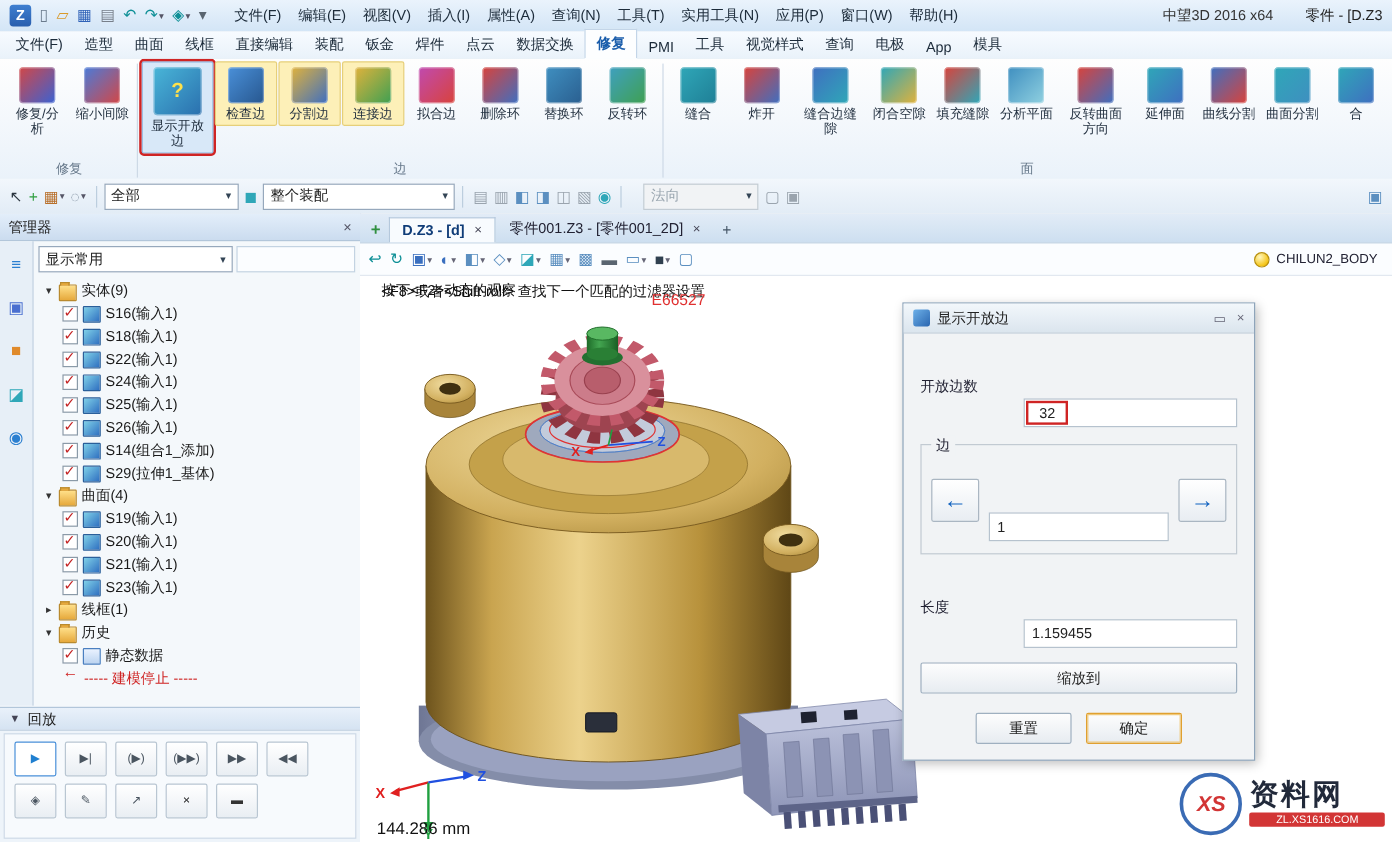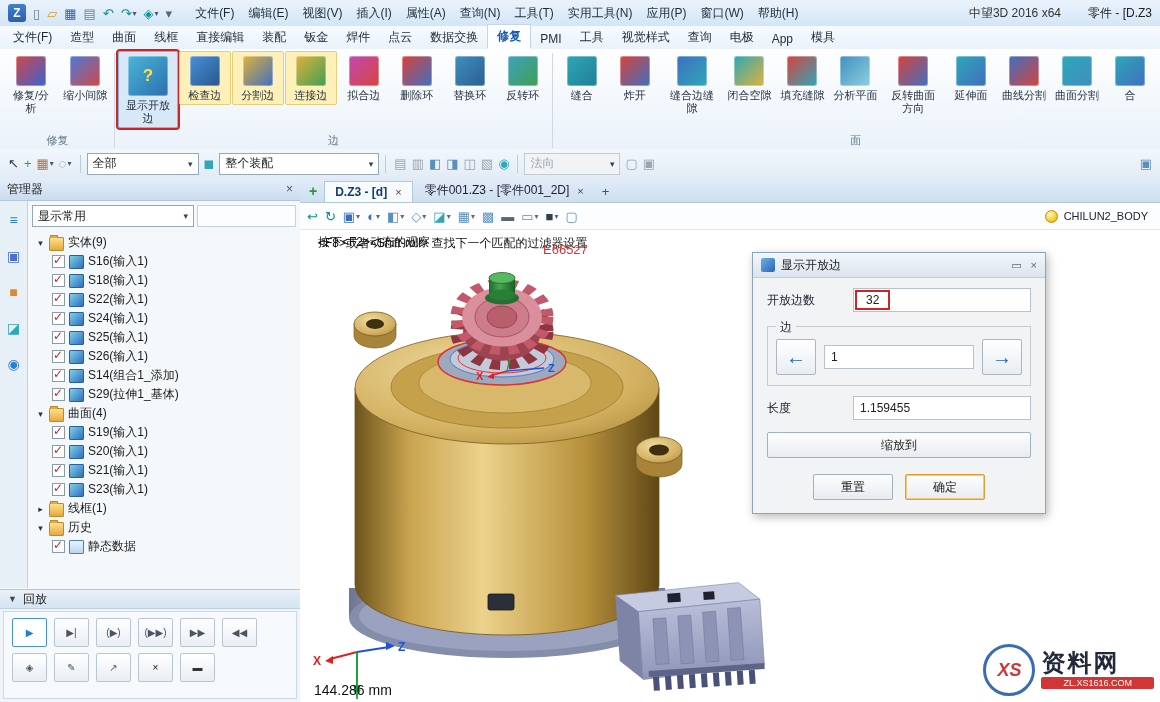--- a/index.html
+++ b/index.html
@@ -46,21 +46,21 @@
   .t2i{display:inline-flex;align-items:center;font-size:13px;padding:1px 2px;}
   .t2caret{font-size:8px;color:#556;margin-left:1px;}
   .t2caret:empty{display:none}
   .t2div{width:1px;height:18px;background:#bccede;margin:0 3px;}
   .t2sp{flex:1;}
   .combo{display:flex;align-items:center;background:#fff;border:1px solid #96a8bc;height:20px;padding:0 5px;font-size:12px;}
   .combo .caret{margin-left:auto;font-size:9px;color:#345;padding-left:6px;}
   .combo.filter{width:100px;}
   .combo.scope{width:148px;}
   .combo.disabled{background:#f1f3f5;color:#9aa6b0;border-color:#c3ccd4;}
-  .combo.normal{width:84px;}
+  .combo.normal{width:84px;margin-left:12px;}
   
   .manager{position:absolute;left:0;top:178px;width:300px;bottom:0;background:#f4f8fb;border-right:1px solid #9fb6cc;
     display:flex;flex-direction:column;}
   .mhead{height:22px;background:linear-gradient(#e3eefa,#cbdcef);border-bottom:1px solid #b2c6da;display:flex;
     align-items:center;padding:0 7px;flex:none;}
   .mclose{margin-left:auto;color:#556;}
   .mbody{flex:1;position:relative;}
   .mrail{position:absolute;left:0;top:0;bottom:114px;width:27px;background:#e7eff7;border-right:1px solid #c3d3e2;
     display:flex;flex-direction:column;align-items:center;padding-top:12px;gap:22px;}
   .ri{font-size:14px;line-height:14px;}
@@ -119,21 +119,21 @@
   .measure{position:absolute;left:14px;bottom:4px;font-size:14px;color:#111;}
   
   .dialog{position:absolute;left:452px;top:74px;width:292px;background:#f1f3f5;border:1px solid #8ea4ba;
     box-shadow:2px 3px 9px rgba(0,0,0,.28);}
   .dlg-title{height:24px;background:linear-gradient(#f2f7fb,#dbe5ee);border-bottom:1px solid #c2cfdb;
     display:flex;align-items:center;gap:6px;padding:0 8px;}
   .dlg-ico{width:14px;height:14px;background:linear-gradient(135deg,#6db0e8,#2a66b0);border-radius:2px;flex:none;}
   .dlg-right{margin-left:auto;display:flex;gap:9px;color:#667;font-size:11px;}
   .dlg-row{display:flex;align-items:center;margin:10px 14px 0;}
   .dlg-label{width:86px;color:#223;flex:none;}
-  .dlg-field{flex:1;height:22px;background:#fff;border:1px solid #b6c2ce;display:flex;align-items:center;padding:0 6px;}
+  .dlg-field{flex:1;height:22px;background:#fff;border:1px solid #b6c2ce;display:flex;align-items:center;padding:0 6px;margin-top:44px;}
   .redbox{display:inline-block;border:2px solid #cf2424;padding:0 9px;margin-left:-5px;line-height:16px;}
   .dlg-group{border:1px solid #c2cad2;margin:14px 14px 0;padding:12px 8px 10px;position:relative;}
   .dlg-group-label{position:absolute;top:-8px;left:8px;background:#f1f3f5;padding:0 4px;color:#223;}
   .dlg-gr-inner{display:flex;align-items:center;gap:8px;}
   .nav-btn{width:38px;height:34px;border:1px solid #aab6c2;background:linear-gradient(#ffffff,#e8edf2);flex:none;
     display:flex;align-items:center;justify-content:center;color:#1565c0;font-size:20px;font-weight:bold;border-radius:2px;}
   .dbtn{border:1px solid #9fb0c0;background:linear-gradient(#fdfdfd,#e7ecf1);font-size:12px;height:24px;
     display:flex;align-items:center;justify-content:center;border-radius:2px;}
   .dbtn.zoom{margin:12px 14px 0;}
   .dlg-actions{display:flex;justify-content:center;gap:12px;margin:16px 14px 13px;}
@@ -609,20 +609,25 @@
               <span class="t-lbl">历史</span>
             </div>
 
             <div class="trow leaf">
 
               <span class="chk"></span>
               <span class="ti data"></span>
               <span class="t-lbl">静态数据</span>
             </div>
 
+            <div class="trow leaf">
+
+              <span class="ti stop"></span>
+              <span class="t-lbl red">----- 建模停止 -----</span>
+            </div>
           </div>
       </div>
       <div class="replay">
         <div class="rphead">
           <span class="rpcaret">▼</span>
           <span>回放</span>
         </div>
         <div class="rpbody">
           <div class="rprow">
 

